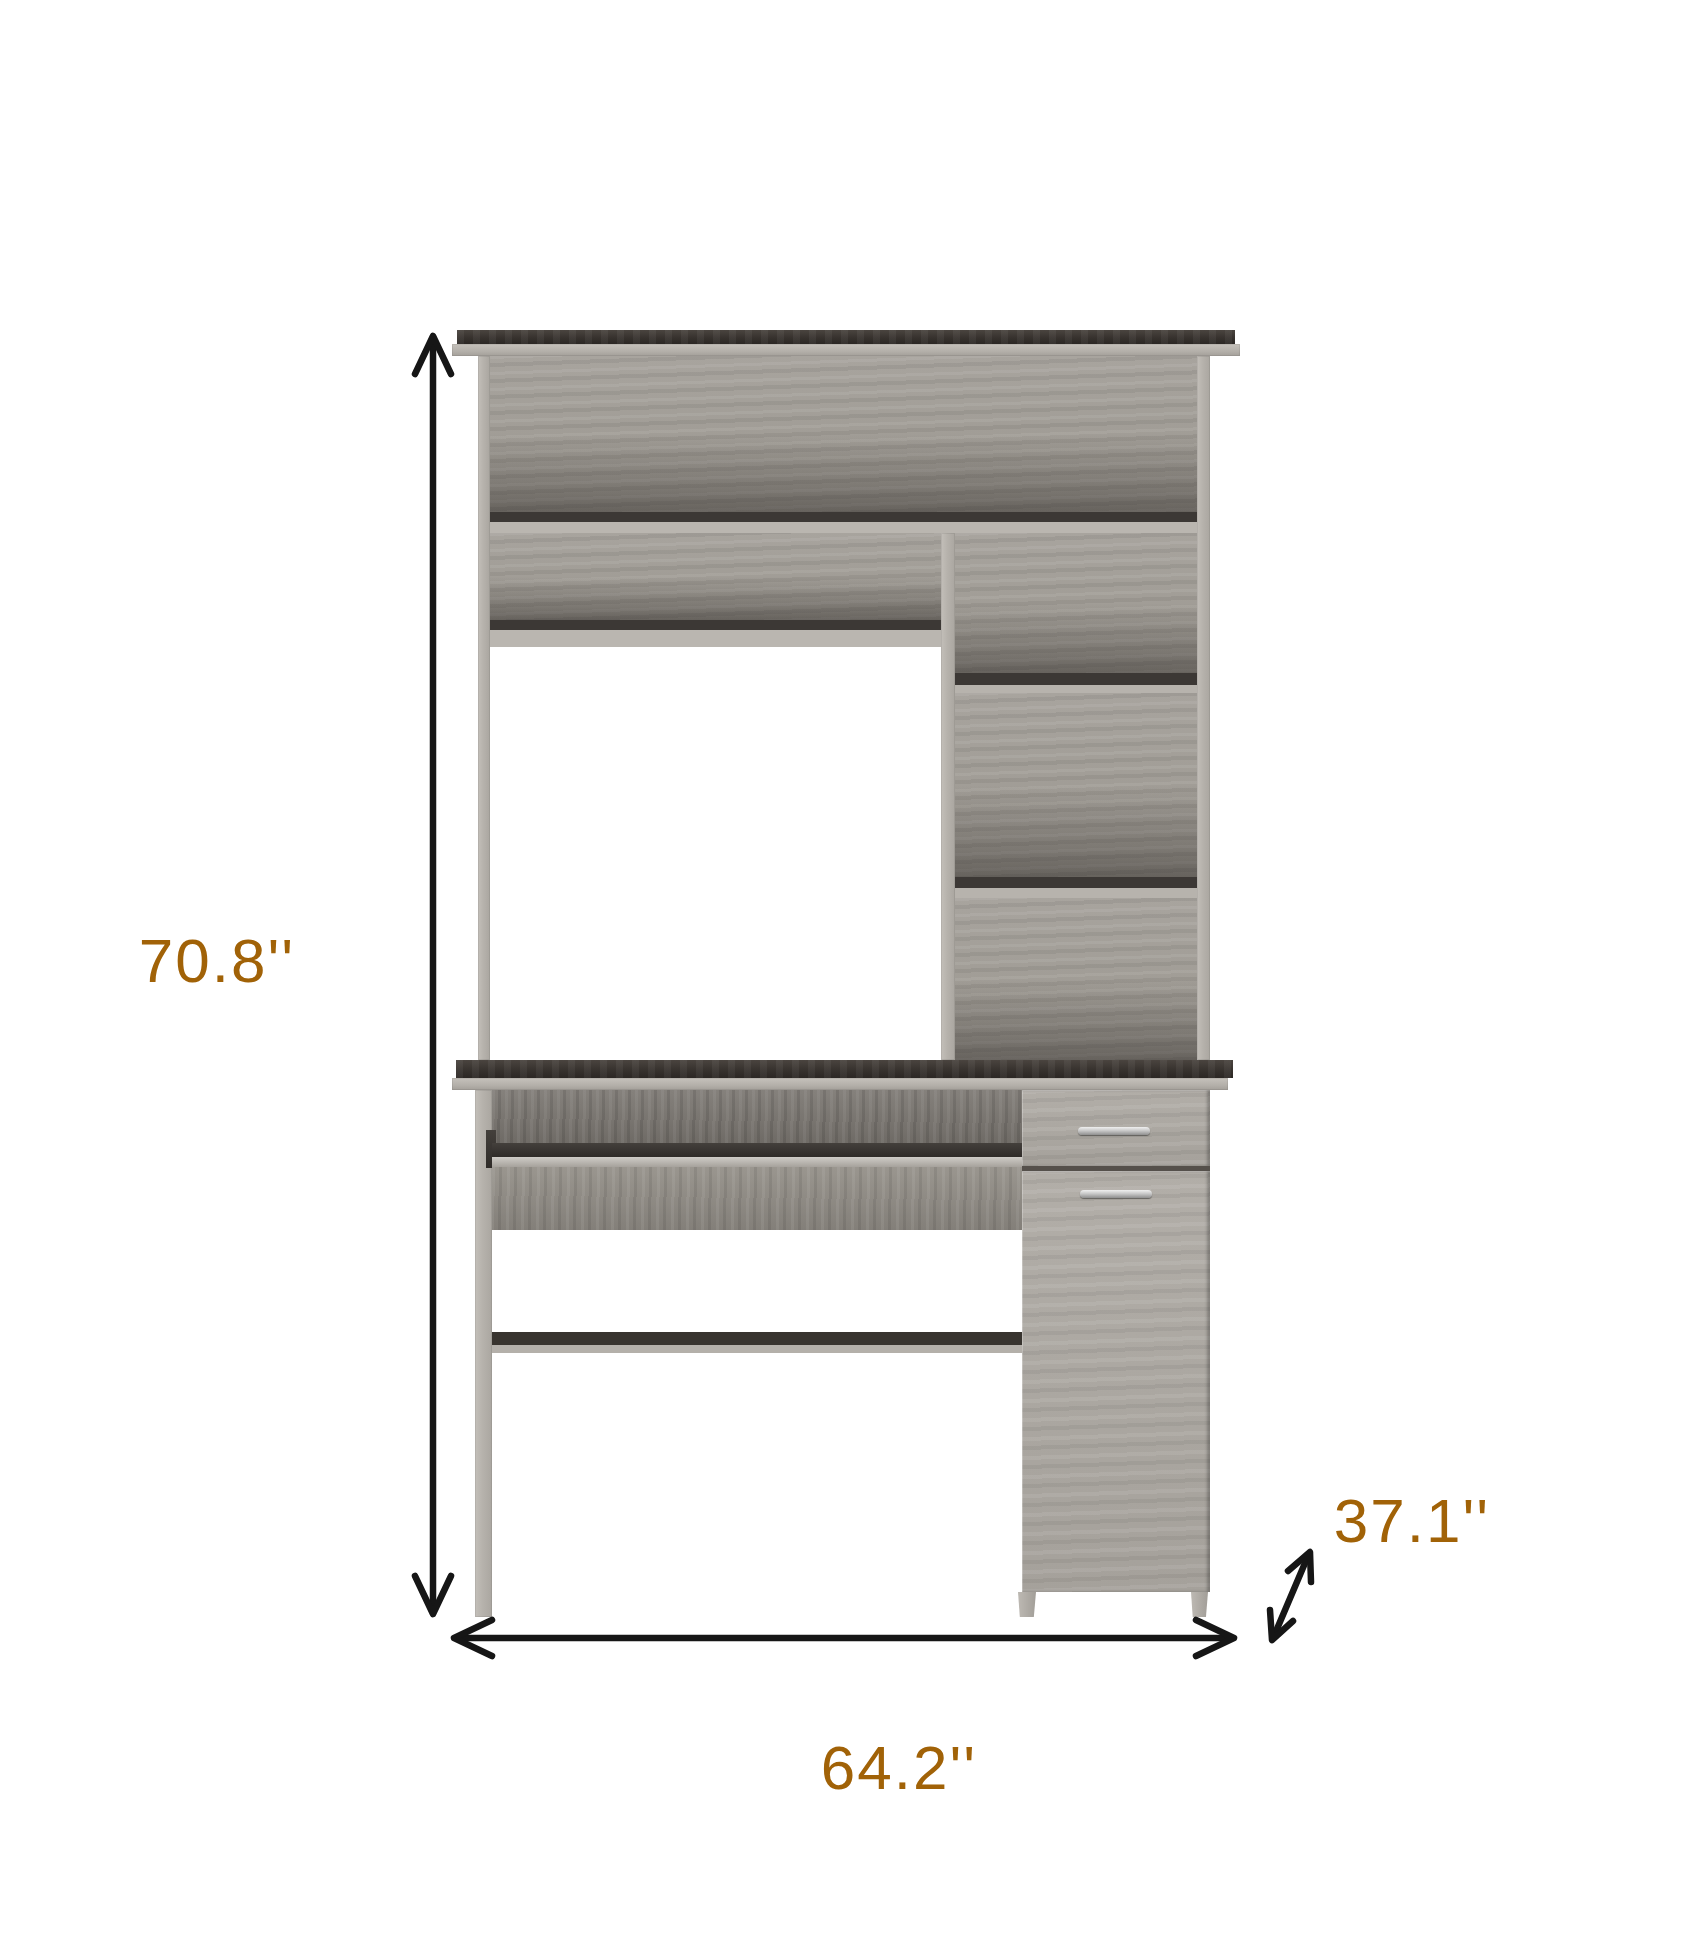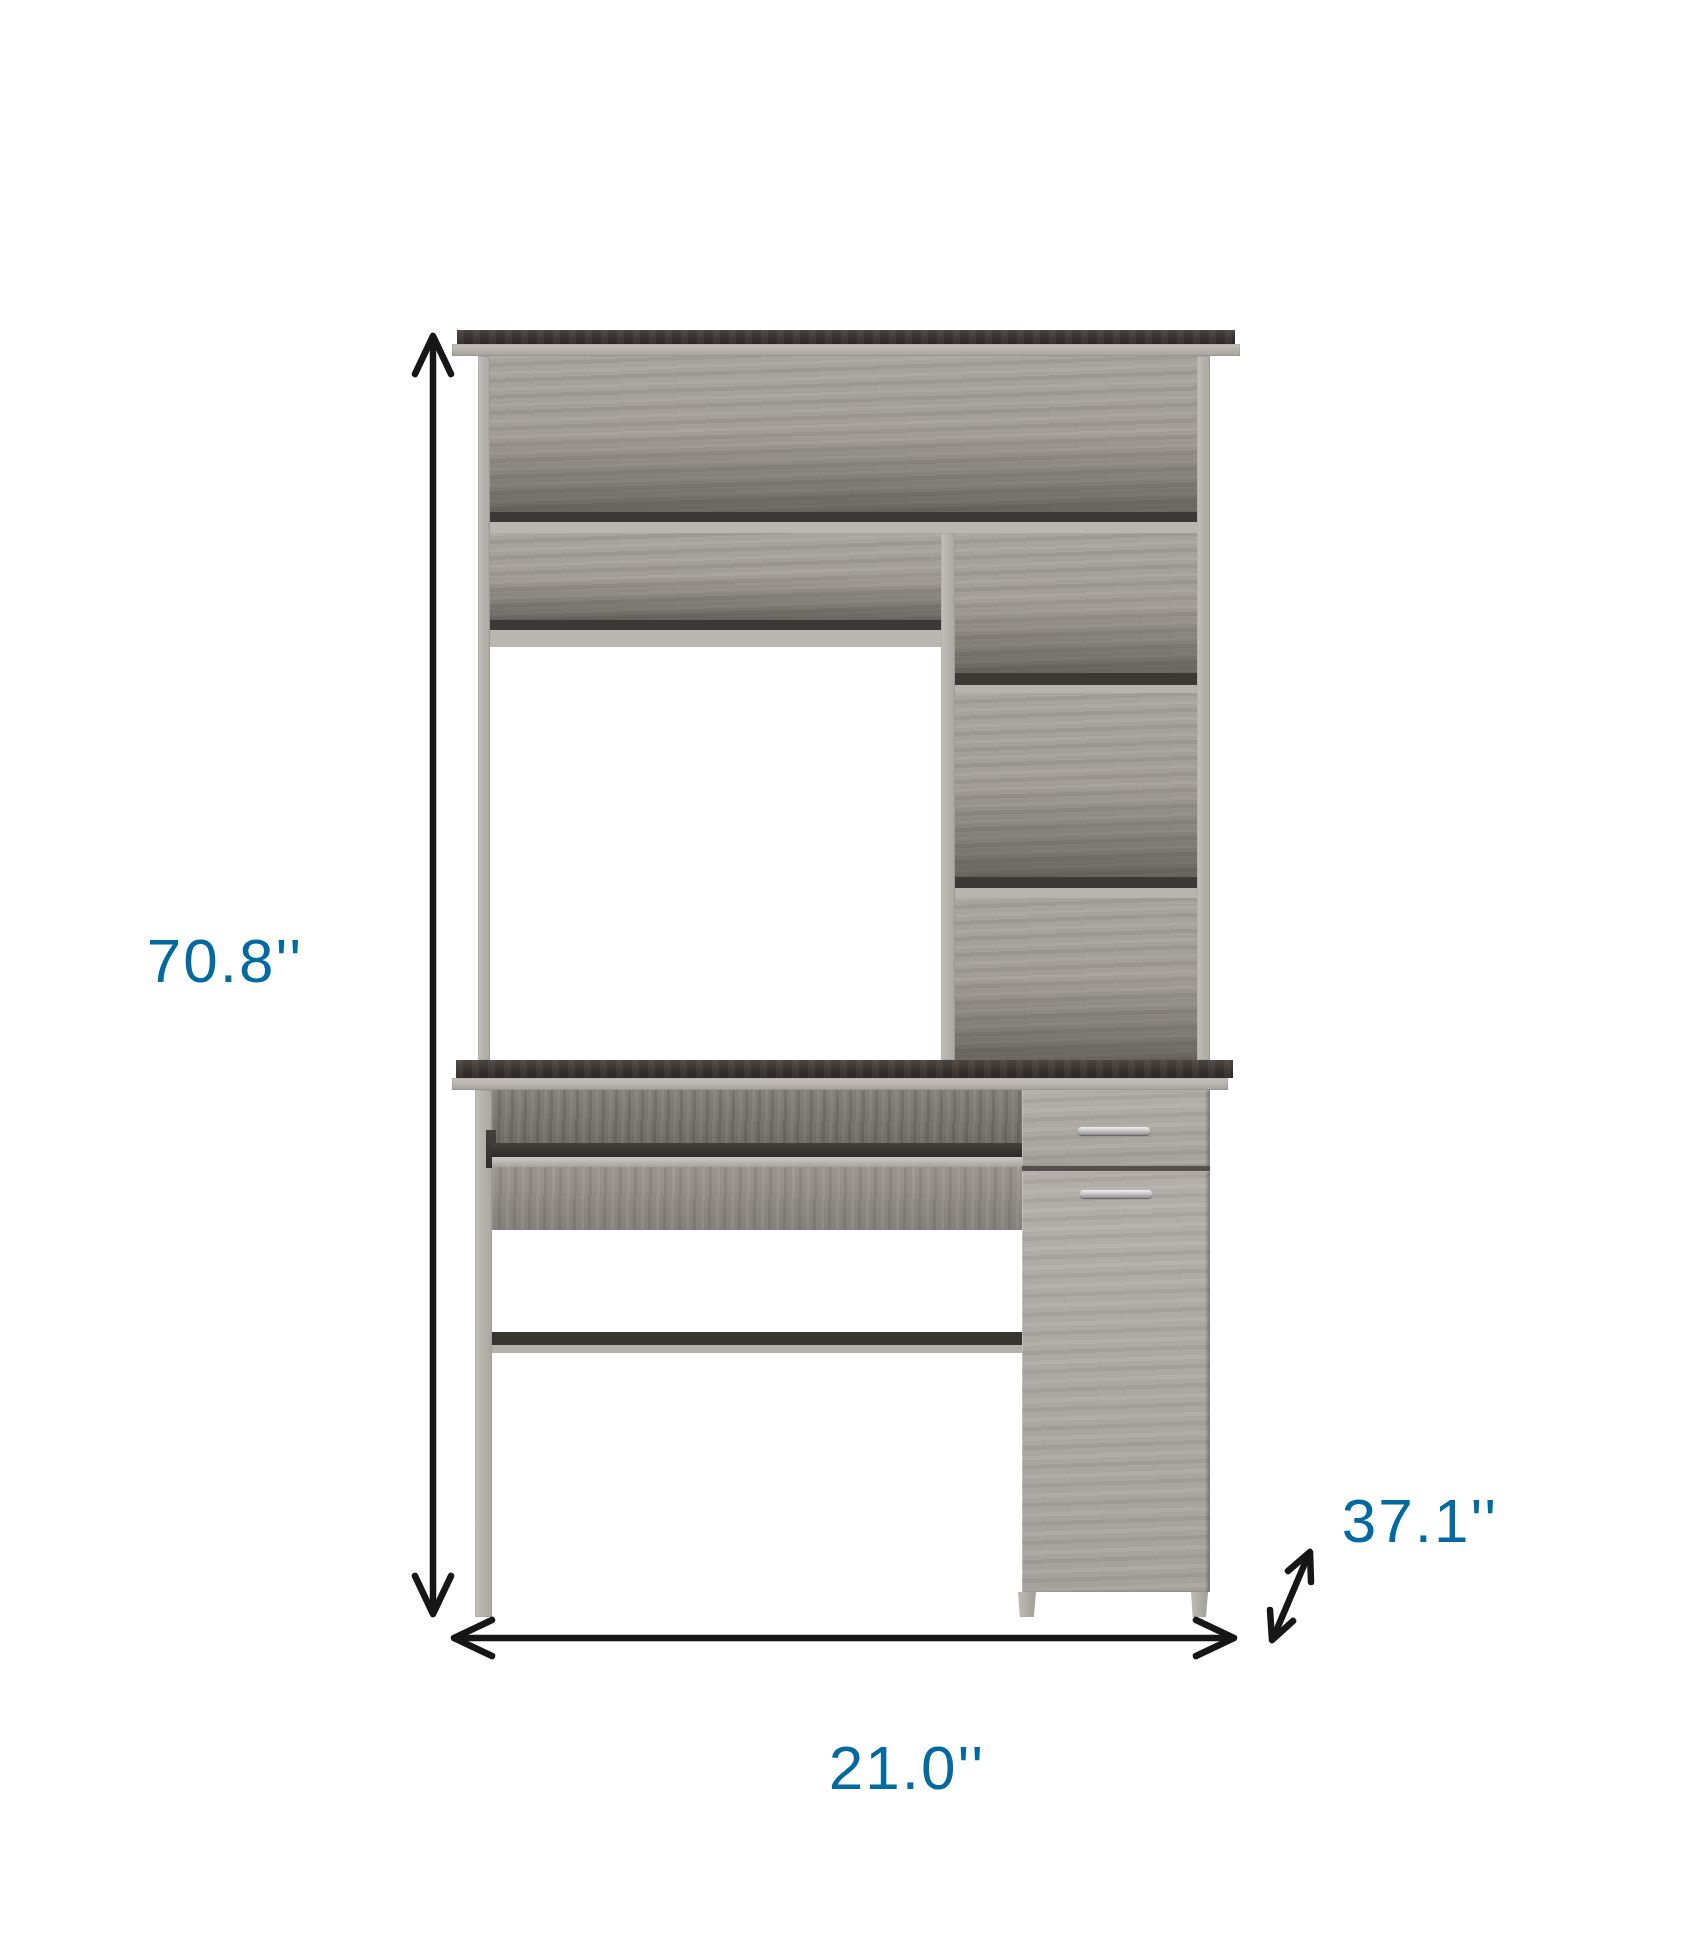--- a/index.html
+++ b/index.html
@@ -60,23 +60,22 @@
   .shelf{  }
   .foot{
     background:linear-gradient(90deg,#bdb9b3,#a29e98);
     clip-path:polygon(0 0,100% 0,88% 100%,10% 100%);
   }
   .dim-label{
     position:absolute;
     transform:translate(-50%,-50%);
     font-size:62px;
     letter-spacing:2px;
-    color:#0369a1;
+    color:#a16207;
     white-space:nowrap;
-    margin-left:8px;
   }
 </style>
 </head>
 <body>
 
 <div class="canvas">
 
   <div>
 
     <div class="abs espresso" style="left:457px;top:330px;width:778px;height:14px;"></div>
@@ -136,16 +135,16 @@
     </g>
 
     <g>
       <line x1="1274" y1="1636" x2="1308" y2="1556"></line>
       <polyline points="1288,1571 1310,1552 1311,1582"></polyline>
       <polyline points="1293,1621 1272,1640 1270,1610"></polyline>
     </g>
   </svg>
 
   <div class="dim-label" style="left:217px;top:960px;">70.8''</div>
-  <div class="dim-label" style="left:899px;top:1767px;">21.0''</div>
+  <div class="dim-label" style="left:899px;top:1767px;">64.2''</div>
   <div class="dim-label" style="left:1412px;top:1520px;">37.1''</div>
 
 </div>
 
 </body></html>

